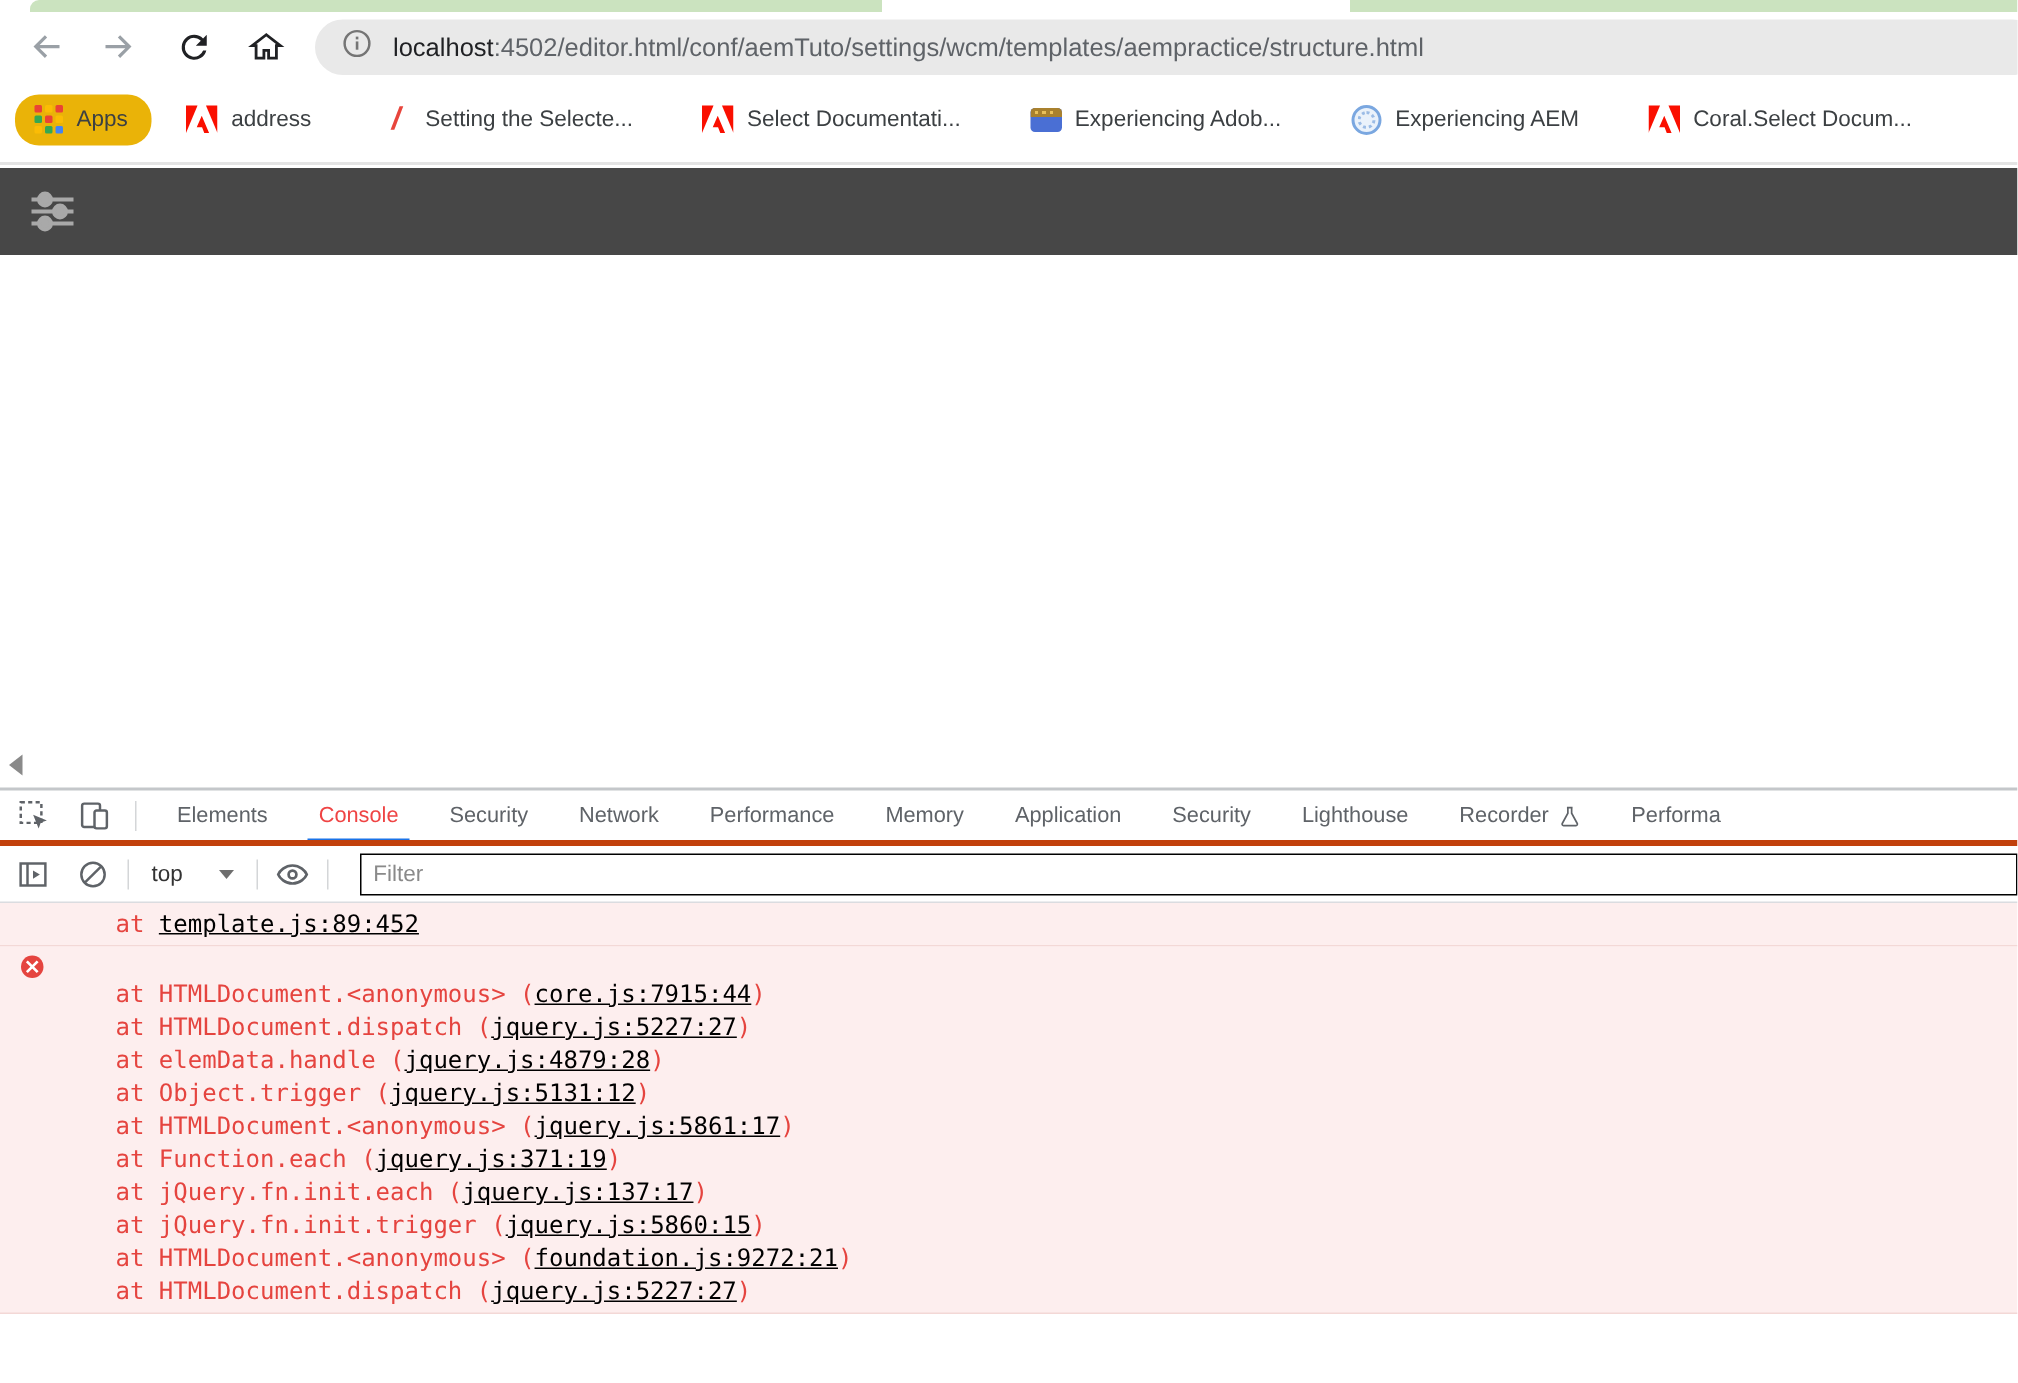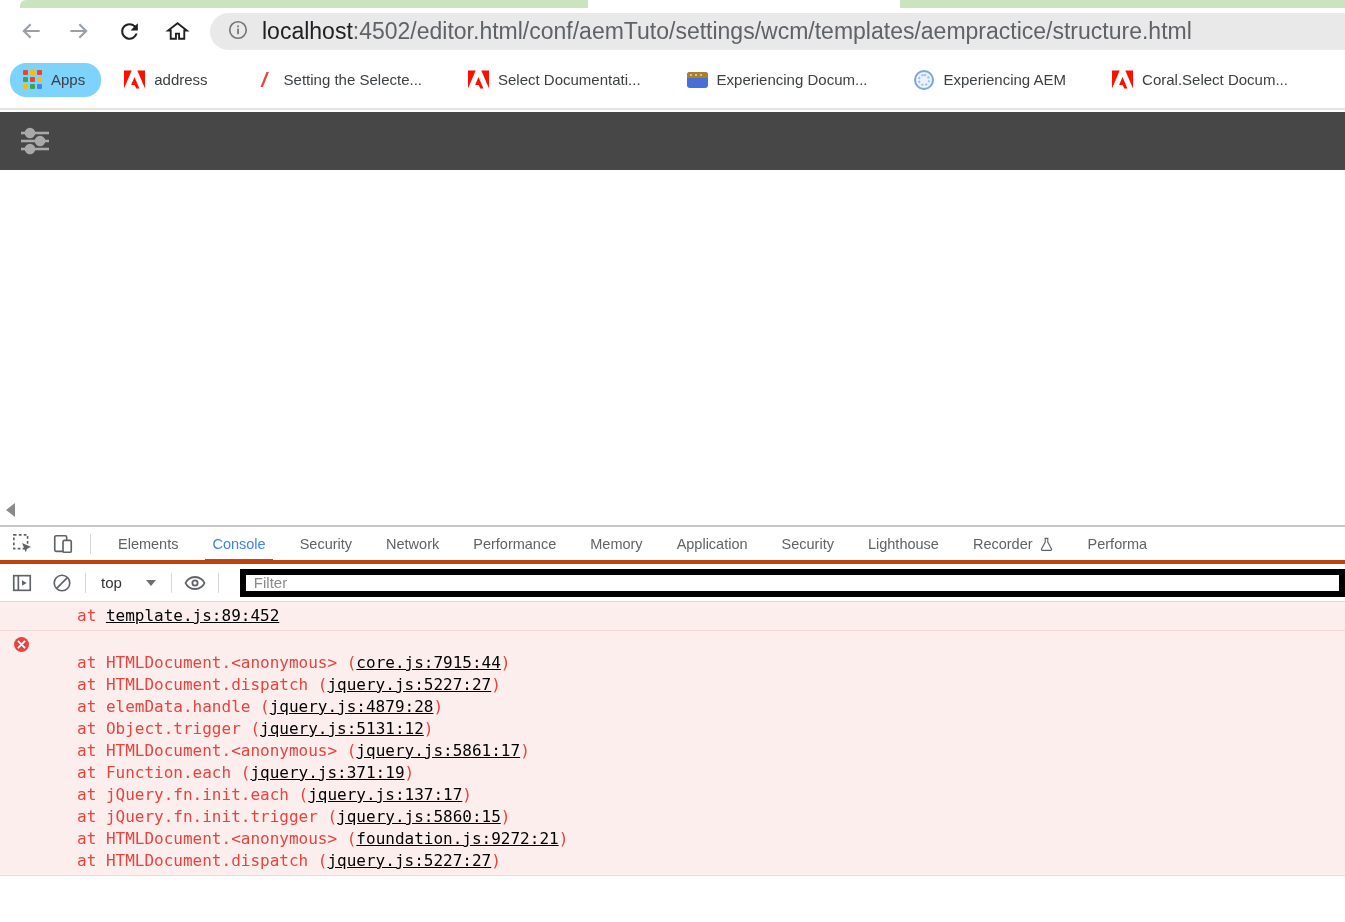--- a/index.html
+++ b/index.html
@@ -12,27 +12,27 @@
   .tabstrip .green { position:absolute; top:0; height:8px; background:#cbe3bf; }
   .g1 { left:20px; width:568px; border-top-left-radius:6px; }
   .g2 { left:900px; width:445px; }
 
   
   .toolbar { position:absolute; top:8px; left:0; width:1345px; height:47px; background:#fff; }
   .navbtn { position:absolute; top:6px; width:34px; height:34px; display:flex; align-items:center; justify-content:center; }
   .omnibox { position:absolute; left:210px; top:5px; width:1150px; height:37px;
              background:#e9e9e9; border-radius:19px; display:flex; align-items:center; }
   .info-ic { margin-left:17px; flex:0 0 auto; }
-  .urltext { margin-left:13px; font-size:23px; color:#5f6368; white-space:nowrap; overflow:hidden; }
+  .urltext { margin-left:13px; font-size:17px; color:#5f6368; white-space:nowrap; overflow:hidden; }
   .urltext .domain { color:#202124; }
 
   
   .bookmarks { position:absolute; top:55px; left:0; width:1345px; height:49px; background:#fff;
                display:flex; align-items:center; }
-  .apps-chip { display:flex; align-items:center; gap:9px; background:#7dd3fc; border-radius:16px;
+  .apps-chip { display:flex; align-items:center; gap:9px; background:#eab308; border-radius:16px;
                height:34px; padding:0 16px 0 13px; margin-left:10px; }
   .apps-chip span { font-size:15px; color:#3c4043; }
   .apps-grid { display:grid; grid-template-columns:repeat(3,5px); grid-template-rows:repeat(3,5px); gap:2px; }
   .apps-grid i { width:5px; height:5px; border-radius:1px; }
   .bm-item { display:flex; align-items:center; gap:9px; margin-left:23px; margin-right:23px; white-space:nowrap; }
   .bm-item .lbl { font-size:15px; color:#3c4043; }
   .fav { width:21px; height:20px; display:flex; align-items:center; justify-content:center; flex:0 0 auto; }
   .fav-slash { color:#e8453c; font-size:21px; font-weight:bold; font-style:italic; }
   .fav-folder { width:21px; height:16px; background:#4a6fd4; border-radius:3px; position:relative; overflow:hidden; }
   .fav-folder:before { content:""; position:absolute; top:0; left:0; right:0; height:6px; background:#a9812e; }
@@ -58,30 +58,30 @@
   
   .devtools { position:absolute; top:525px; left:0; width:1345px; height:397px; background:#fff;
               border-top:2px solid #c4c7ca; }
   .dt-tabbar { height:37px; display:flex; align-items:center; border-bottom:4px solid #c2410c; overflow:hidden; }
   .dt-icbtn { width:26px; height:26px; display:flex; align-items:center; justify-content:center; flex:0 0 auto; }
   .dt-icbtn.first { margin-left:10px; }
   .dt-icbtn.second { margin-left:14px; }
   .vsep { width:1px; height:20px; background:#d4d6d8; margin:0 10px 0 14px; flex:0 0 auto; }
   .dt-tab { flex:0 0 auto; height:37px; display:flex; align-items:center; gap:6px; padding:0 17px;
             font-size:14.5px; color:#5f6368; position:relative; white-space:nowrap; }
-  .dt-tab.active { color:#3b82f6; }
+  .dt-tab.active { color:#ef4444; }
   .dt-tab.active:after { content:""; position:absolute; left:10px; right:10px; bottom:0; height:3px; background:#1a73e8; }
 
   .dt-constoolbar { height:38px; display:flex; align-items:center; border-bottom:1px solid #dadce0; background:#fff; }
   .ct-ic { width:28px; height:26px; display:flex; align-items:center; justify-content:center; flex:0 0 auto; }
   .ct-sep { width:1px; height:20px; background:#d4d6d8; margin:0 9px; flex:0 0 auto; }
   .ctx-select { display:flex; align-items:center; gap:24px; font-size:15px; color:#333; padding:0 6px; flex:0 0 auto; }
   .caret { width:0; height:0; border-left:5px solid transparent; border-right:5px solid transparent;
            border-top:6px solid #6e6e6e; }
-  .filter-box { margin-left:12px; height:28px; flex:1 1 auto; border:6px solid #000000; background:#fff;
+  .filter-box { margin-left:12px; height:28px; flex:1 1 auto; border:1px solid #000000; background:#fff;
                 display:flex; align-items:center; }
   .filter-box input { border:none; outline:none; width:100%; font-size:15px; color:#333; padding:0 8px;
                       font-family:"Liberation Sans", sans-serif; background:transparent; }
   .filter-box input::placeholder { color:#8a8a8a; }
 
   
   .console-msgs { font-family:"DejaVu Sans Mono","Liberation Mono",monospace; font-size:16px; line-height:22px; }
   .err-row { background:#fdeeee; border-bottom:1px solid #f3d8d6; padding:3px 8px 3px 0; color:#e5443f; }
   .err-head { display:flex; align-items:flex-start; }
   .err-badge { flex:0 0 auto; width:15px; height:15px; margin:3px 9px 0 14px; border-radius:50%;
@@ -177,21 +177,21 @@
                 <path d="M15 9.6 22 26h-4.6l-2.1-5.3h-5.1L15 9.6z"></path>
               </g>
             </svg>
           </span>
           <span class="lbl">Select Documentati...</span>
         </div>
         <div class="bm-item">
           <span class="fav">
             <span class="fav-folder"></span>
           </span>
-          <span class="lbl">Experiencing Docum...</span>
+          <span class="lbl">Experiencing Adob...</span>
         </div>
         <div class="bm-item">
           <span class="fav">
             <span class="fav-ring"></span>
           </span>
           <span class="lbl">Experiencing AEM</span>
         </div>
         <div class="bm-item">
           <span class="fav">
             <svg width="21" height="19" viewBox="0 0 30 26">

